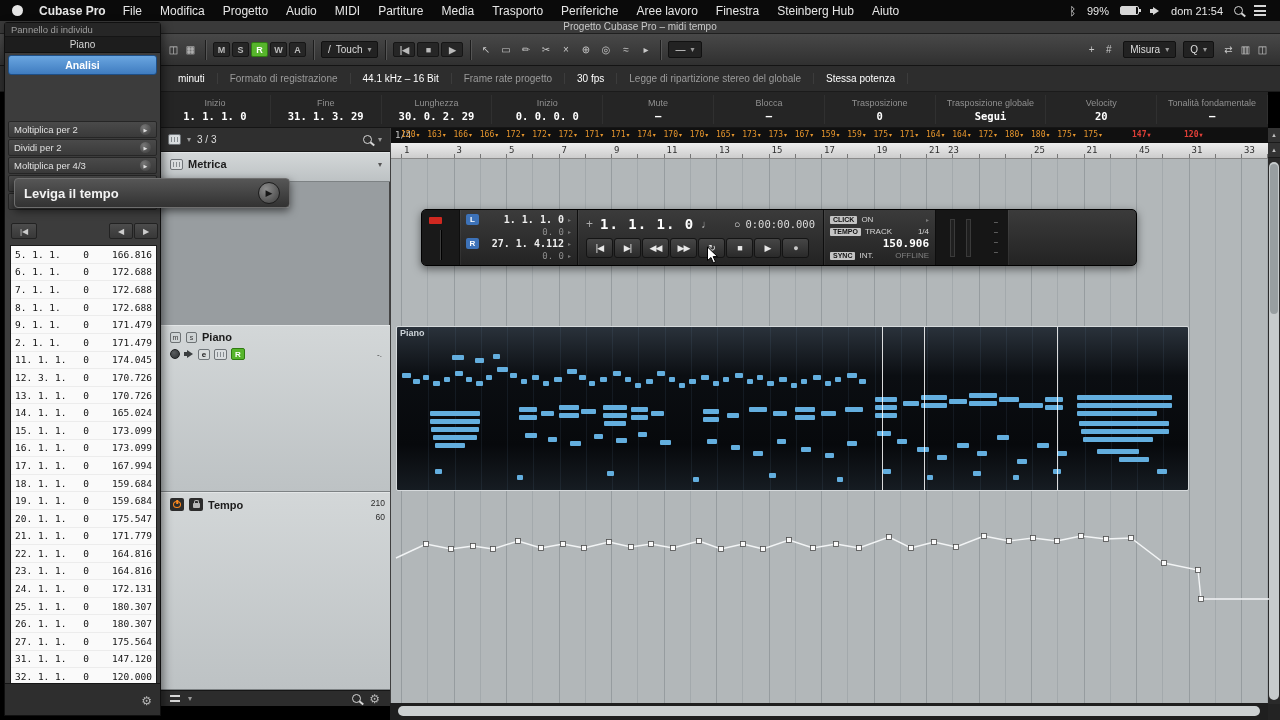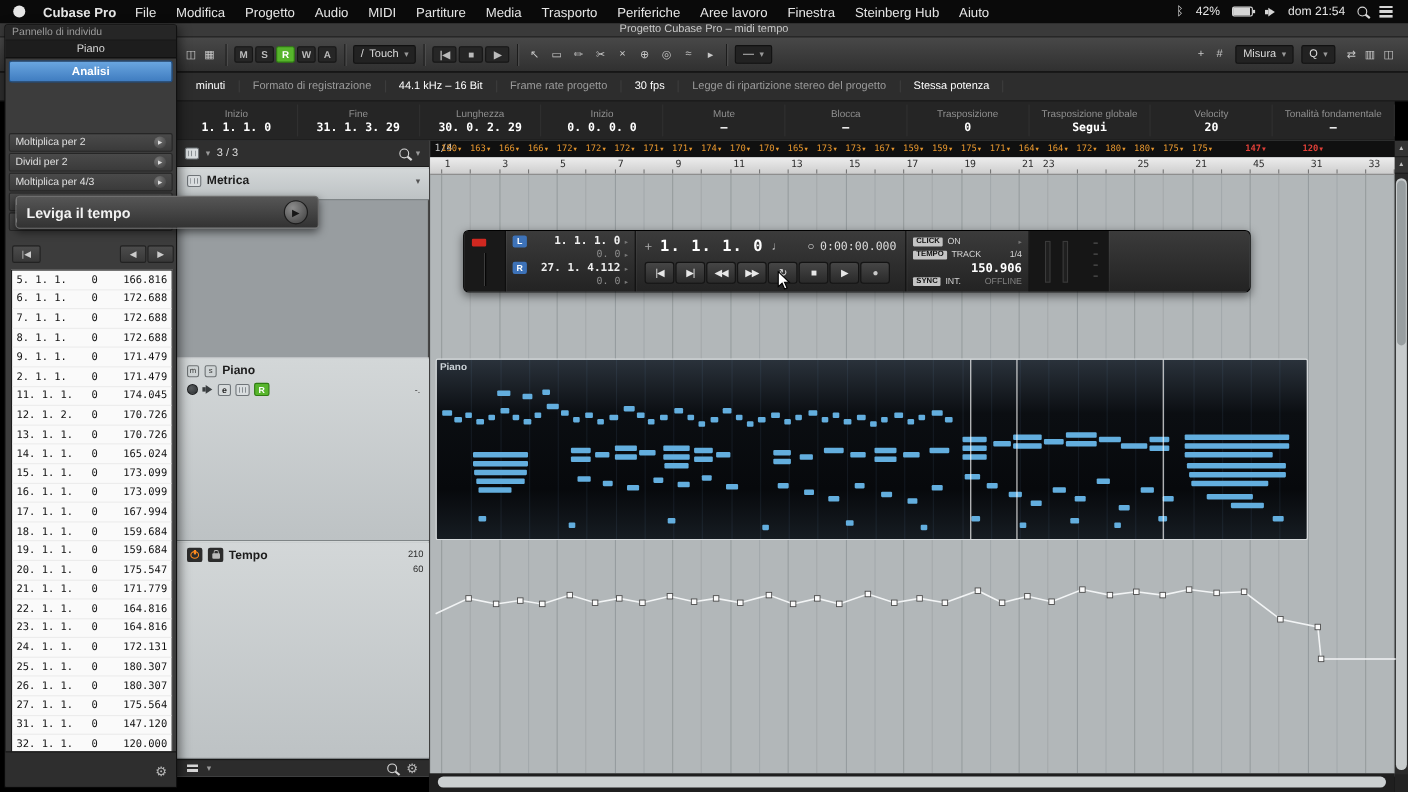--- a/index.html
+++ b/index.html
@@ -171,21 +171,21 @@
       <div class="mi">Media</div>
       <div class="mi">Trasporto</div>
       <div class="mi">Periferiche</div>
       <div class="mi">Aree lavoro</div>
       <div class="mi">Finestra</div>
       <div class="mi">Steinberg Hub</div>
       <div class="mi">Aiuto</div>
     </div>
   <div id="mb-right">
     <span>ᛒ</span>
-    <span>42%</span>
+    <span>99%</span>
     <span class="bat"></span>
     <span class="spk"></span>
     <span>dom 21:54</span>
     <span class="mag"></span>
     <span class="lns"></span>
   </div>
 </div>
 
 <div id="titlebar">
   <span>Progetto Cubase Pro – midi tempo</span>
@@ -251,21 +251,21 @@
       <div class="tb-ic">◫</div>
     </div>
 </div>
 
 <div id="info1">
     <div class="pi strong">minuti</div>
     <div class="pi">Formato di registrazione</div>
     <div class="pi strong">44.1 kHz – 16 Bit</div>
     <div class="pi">Frame rate progetto</div>
     <div class="pi strong">30 fps</div>
-    <div class="pi">Legge di ripartizione stereo del progetto</div>
+    <div class="pi">Legge di ripartizione stereo del globale</div>
     <div class="pi strong">Stessa potenza</div>
   </div>
 <div id="info2">
     <div class="col">
       <div class="h">Inizio</div>
       <div class="v mono">1. 1. 1. 0</div>
     </div>
     <div class="col">
       <div class="h">Fine</div>
       <div class="v mono">31. 1. 3. 29</div>
@@ -915,21 +915,21 @@
         <div class="pos mono">2. 1. 1.</div>
         <div class="tick mono">0</div>
         <div class="val mono">171.479</div>
       </div>
       <div class="row">
         <div class="pos mono">11. 1. 1.</div>
         <div class="tick mono">0</div>
         <div class="val mono">174.045</div>
       </div>
       <div class="row">
-        <div class="pos mono">12. 1. 2.</div>
+        <div class="pos mono">12. 3. 1.</div>
         <div class="tick mono">0</div>
         <div class="val mono">170.726</div>
       </div>
       <div class="row">
         <div class="pos mono">13. 1. 1.</div>
         <div class="tick mono">0</div>
         <div class="val mono">170.726</div>
       </div>
       <div class="row">
         <div class="pos mono">14. 1. 1.</div>

